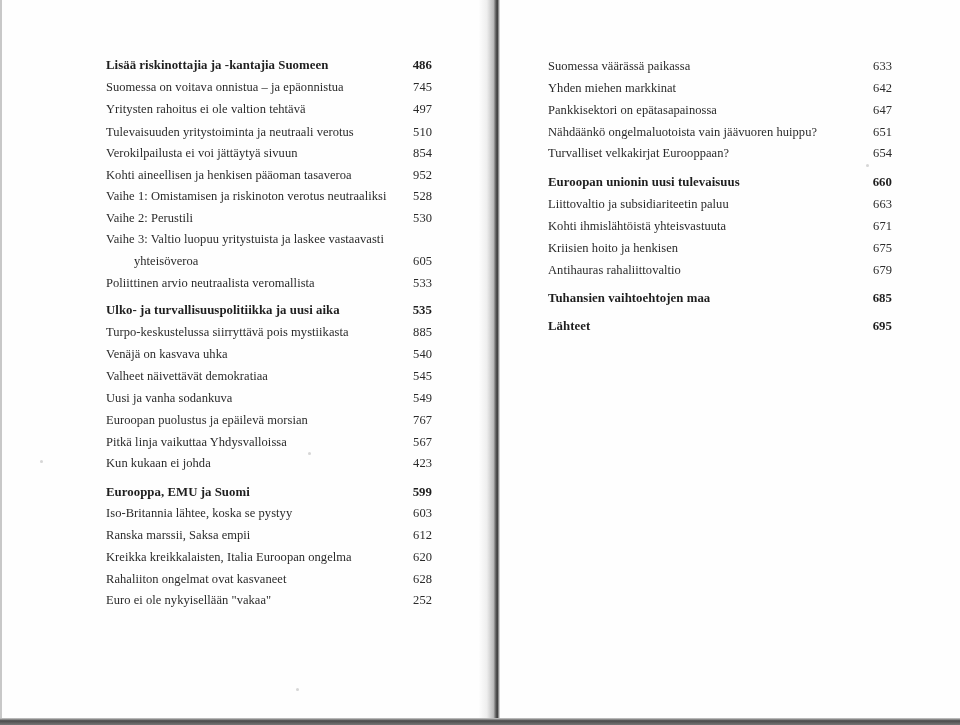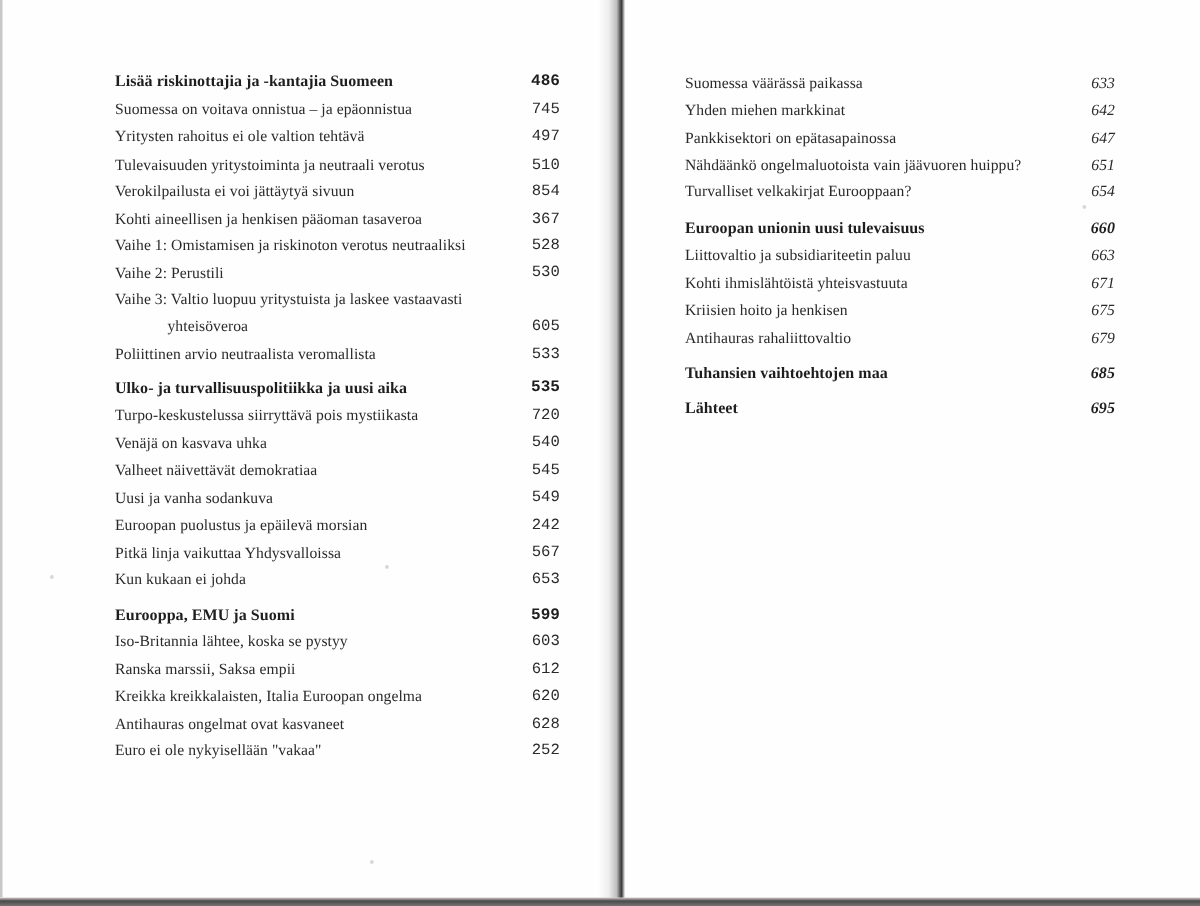--- a/index.html
+++ b/index.html
@@ -21,24 +21,24 @@
     background: linear-gradient(to bottom, #cfcfcf 0%, #4a4a4a 40%, #777 100%);
   }
   .toc-entry {
     position: absolute; font-size: 12.5px; line-height: 16px;
     font-family: "Liberation Serif", "DejaVu Serif", serif;
     letter-spacing: 0.05px;
   }
   .toc-entry.bold { font-weight: bold; font-size: 12.8px; color: #1e1e1e; }
   .toc-title { position: absolute; white-space: nowrap; }
   .toc-page { position: absolute; text-align: right; white-space: nowrap; }
-  .left .toc-title { left: 92px; }
-  .left .toc-page { left: 400px; width: 48px; font-family: Liberation Mono, monospace; }
+  .left .toc-title { left: 106px; }
+  .left .toc-page { left: 384px; width: 48px; }
   .right .toc-title { left: 548px; }
-  .right .toc-page { left: 840px; width: 52px; font-style: italic; }
+  .right .toc-page { left: 840px; width: 52px; }
   .toc-title.indent { left: 134px; }
   .speck { position: absolute; width: 3px; height: 3px; background: #bbb; border-radius: 50%; opacity: 0.6; }
 </style>
 </head>
 <body>
 
 <div class="page page-left"></div>
 <div class="page page-right"></div>
 <div class="spine"></div>
 <div class="bottom-edge"></div>
@@ -59,21 +59,21 @@
     <div class="toc-entry" style="top: 124px; left: 0px;">
       <span class="toc-title">Tulevaisuuden yritystoiminta ja neutraali verotus</span>
       <span class="toc-page">510</span>
     </div>
     <div class="toc-entry" style="top: 145px; left: 0px;">
       <span class="toc-title">Verokilpailusta ei voi jättäytyä sivuun</span>
       <span class="toc-page">854</span>
     </div>
     <div class="toc-entry" style="top: 167px; left: 0px;">
       <span class="toc-title">Kohti aineellisen ja henkisen pääoman tasaveroa</span>
-      <span class="toc-page">367</span>
+      <span class="toc-page">952</span>
     </div>
     <div class="toc-entry" style="top: 188px; left: 0px;">
       <span class="toc-title">Vaihe 1: Omistamisen ja riskinoton verotus neutraaliksi</span>
       <span class="toc-page">528</span>
     </div>
     <div class="toc-entry" style="top: 210px; left: 0px;">
       <span class="toc-title">Vaihe 2: Perustili</span>
       <span class="toc-page">530</span>
     </div>
     <div class="toc-entry" style="top: 231px; left: 0px;">
@@ -87,64 +87,64 @@
     <div class="toc-entry" style="top: 275px; left: 0px;">
       <span class="toc-title">Poliittinen arvio neutraalista veromallista</span>
       <span class="toc-page">533</span>
     </div>
     <div class="toc-entry bold" style="top: 302px; left: 0px;">
       <span class="toc-title">Ulko- ja turvallisuuspolitiikka ja uusi aika</span>
       <span class="toc-page">535</span>
     </div>
     <div class="toc-entry" style="top: 324px; left: 0px;">
       <span class="toc-title">Turpo-keskustelussa siirryttävä pois mystiikasta</span>
-      <span class="toc-page">720</span>
+      <span class="toc-page">885</span>
     </div>
     <div class="toc-entry" style="top: 346px; left: 0px;">
       <span class="toc-title">Venäjä on kasvava uhka</span>
       <span class="toc-page">540</span>
     </div>
     <div class="toc-entry" style="top: 368px; left: 0px;">
       <span class="toc-title">Valheet näivettävät demokratiaa</span>
       <span class="toc-page">545</span>
     </div>
     <div class="toc-entry" style="top: 390px; left: 0px;">
       <span class="toc-title">Uusi ja vanha sodankuva</span>
       <span class="toc-page">549</span>
     </div>
     <div class="toc-entry" style="top: 412px; left: 0px;">
       <span class="toc-title">Euroopan puolustus ja epäilevä morsian</span>
-      <span class="toc-page">242</span>
+      <span class="toc-page">767</span>
     </div>
     <div class="toc-entry" style="top: 434px; left: 0px;">
       <span class="toc-title">Pitkä linja vaikuttaa Yhdysvalloissa</span>
       <span class="toc-page">567</span>
     </div>
     <div class="toc-entry" style="top: 455px; left: 0px;">
       <span class="toc-title">Kun kukaan ei johda</span>
-      <span class="toc-page">653</span>
+      <span class="toc-page">423</span>
     </div>
     <div class="toc-entry bold" style="top: 484px; left: 0px;">
       <span class="toc-title">Eurooppa, EMU ja Suomi</span>
       <span class="toc-page">599</span>
     </div>
     <div class="toc-entry" style="top: 505px; left: 0px;">
       <span class="toc-title">Iso-Britannia lähtee, koska se pystyy</span>
       <span class="toc-page">603</span>
     </div>
     <div class="toc-entry" style="top: 527px; left: 0px;">
       <span class="toc-title">Ranska marssii, Saksa empii</span>
       <span class="toc-page">612</span>
     </div>
     <div class="toc-entry" style="top: 549px; left: 0px;">
       <span class="toc-title">Kreikka kreikkalaisten, Italia Euroopan ongelma</span>
       <span class="toc-page">620</span>
     </div>
     <div class="toc-entry" style="top: 571px; left: 0px;">
-      <span class="toc-title">Antihauras ongelmat ovat kasvaneet</span>
+      <span class="toc-title">Rahaliiton ongelmat ovat kasvaneet</span>
       <span class="toc-page">628</span>
     </div>
     <div class="toc-entry" style="top: 592px; left: 0px;">
       <span class="toc-title">Euro ei ole nykyisellään "vakaa"</span>
       <span class="toc-page">252</span>
     </div>
   </div>
 <div id="right-toc" class="right">
     <div class="toc-entry" style="top: 58px; left: 0px;">
       <span class="toc-title">Suomessa väärässä paikassa</span>

